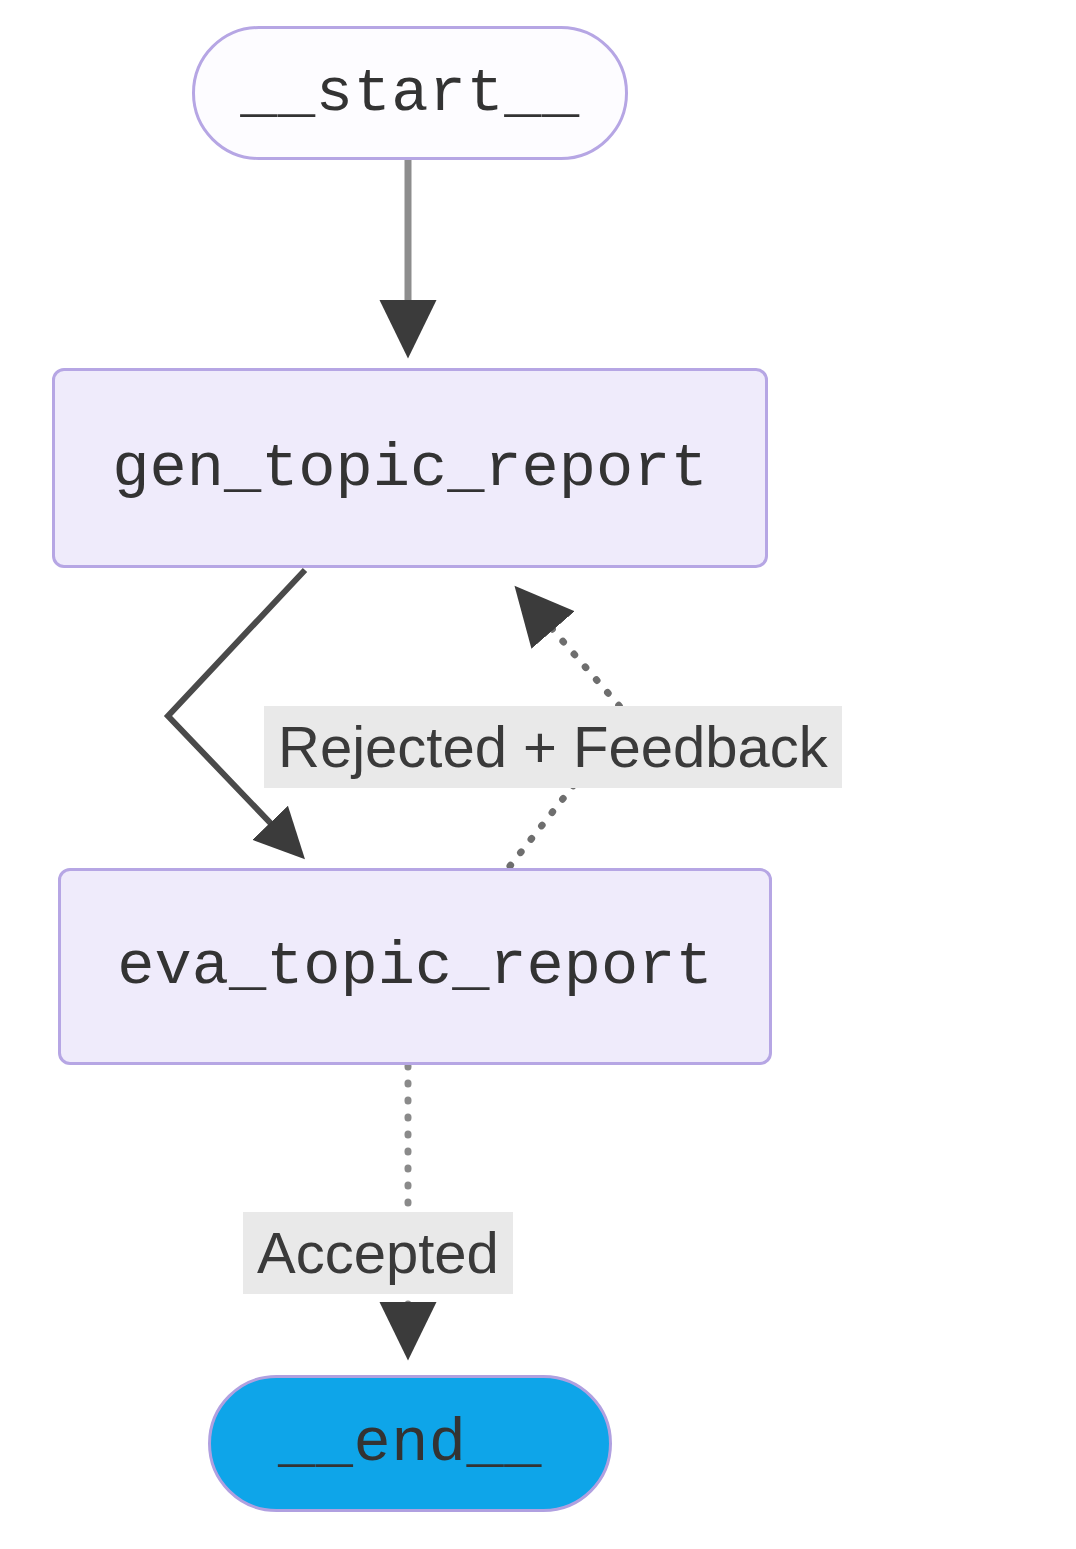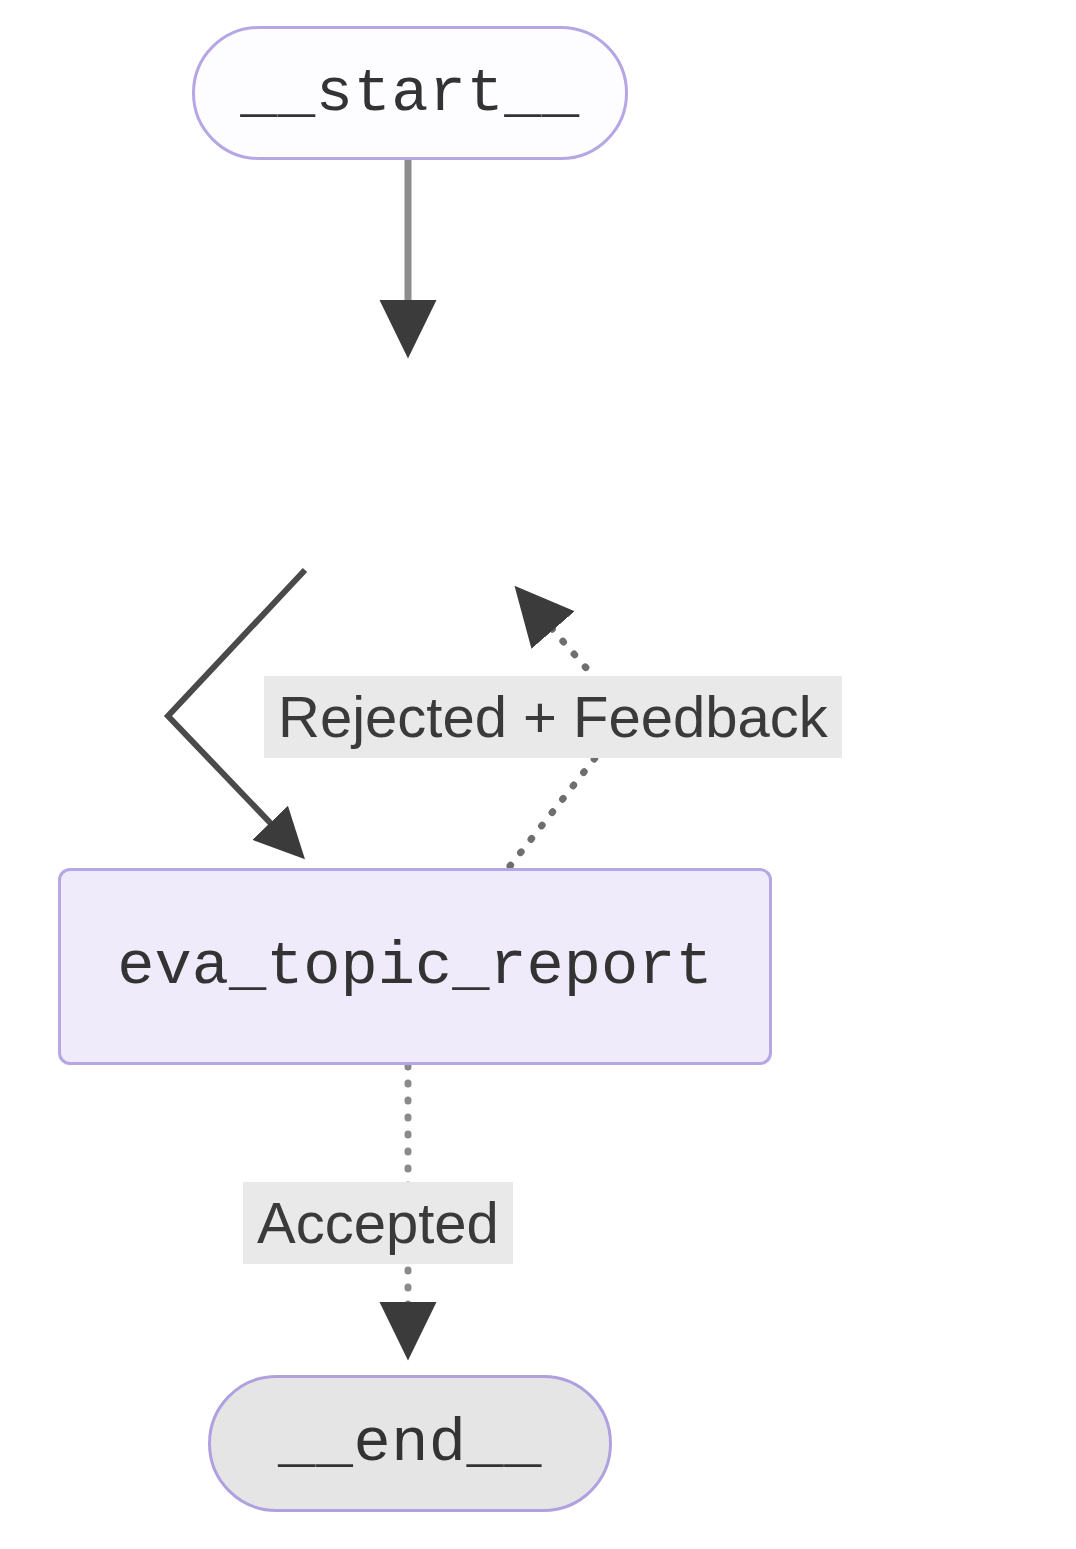--- a/index.html
+++ b/index.html
@@ -47,21 +47,21 @@
     border-radius: 67px;
     font-size: 62px;
     letter-spacing: 0.5px;
   }
   .node-end {
     left: 208px;
     top: 1375px;
     width: 404px;
     height: 137px;
     border: 3px solid #b0a0e0;
-    background: #e5e5e5;
+    background: #0ea5e9;
     border-radius: 69px;
     font-size: 62px;
     letter-spacing: 0.5px;
   }
 
   
   .node-process {
     border: 3px solid #b6a6e4;
     background: #efebfb;
     border-radius: 12px;
@@ -82,20 +82,21 @@
 
   
   .edge-label {
     position: absolute;
     background: #e9e9e9;
     color: #3a3a3a;
     font-size: 58px;
     line-height: 1;
     padding: 12px 14px;
     white-space: nowrap;
+    margin-top: 30px;
   }
   .label-rejected {
     left: 264px;
     top: 676px;
   }
   .label-accepted {
     left: 243px;
     top: 1182px;
   }
 </style>
@@ -117,20 +118,23 @@
 
     <path d="M 510 866 L 628 716 L 520 592" fill="none" stroke="#6e6e6e" stroke-width="7" stroke-linecap="round" stroke-dasharray="1 16" marker-end="url(#arrowhead)"></path>
 
     <path d="M 408 1066 L 408 1352" fill="none" stroke="#8a8a8a" stroke-width="7" stroke-linecap="round" stroke-dasharray="1 16" marker-end="url(#arrowhead)"></path>
   </svg>
 
   <div class="node node-start">
     <span>__start__</span>
   </div>
 
+  <div class="node node-process node-gen">
+    <span>gen_topic_report</span>
+  </div>
 
   <div class="node node-process node-eva">
     <span>eva_topic_report</span>
   </div>
 
   <div class="node node-end">
     <span>__end__</span>
   </div>
 
   <div class="edge-label label-rejected">Rejected + Feedback</div>

